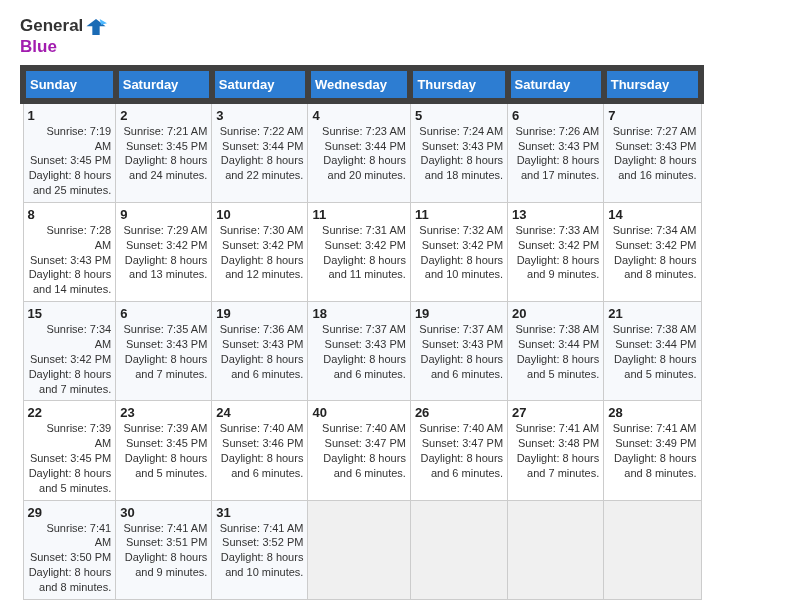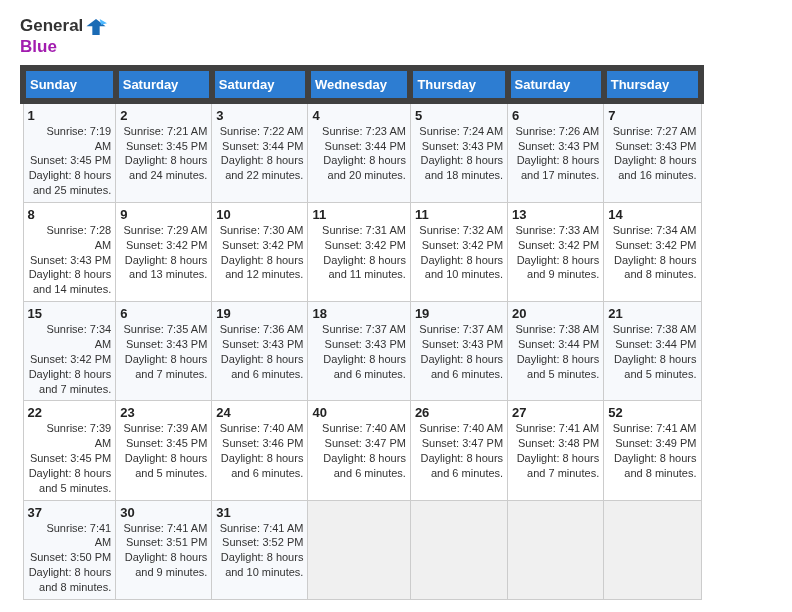--- a/index.html
+++ b/index.html
@@ -234,27 +234,27 @@
           </td>
           <td>
             <span class="day-num">26</span>
             <div class="day-info">Sunrise: 7:40 AM<br>Sunset: 3:47 PM<br>Daylight: 8 hours and 6 minutes.</div>
           </td>
           <td>
             <span class="day-num">27</span>
             <div class="day-info">Sunrise: 7:41 AM<br>Sunset: 3:48 PM<br>Daylight: 8 hours and 7 minutes.</div>
           </td>
           <td>
-            <span class="day-num">52</span>
+            <span class="day-num">28</span>
             <div class="day-info">Sunrise: 7:41 AM<br>Sunset: 3:49 PM<br>Daylight: 8 hours and 8 minutes.</div>
           </td>
         </tr>
         <tr>
           <td>
-            <span class="day-num">37</span>
+            <span class="day-num">29</span>
             <div class="day-info">Sunrise: 7:41 AM<br>Sunset: 3:50 PM<br>Daylight: 8 hours and 8 minutes.</div>
           </td>
           <td>
             <span class="day-num">30</span>
             <div class="day-info">Sunrise: 7:41 AM<br>Sunset: 3:51 PM<br>Daylight: 8 hours and 9 minutes.</div>
           </td>
           <td>
             <span class="day-num">31</span>
             <div class="day-info">Sunrise: 7:41 AM<br>Sunset: 3:52 PM<br>Daylight: 8 hours and 10 minutes.</div>
           </td>

